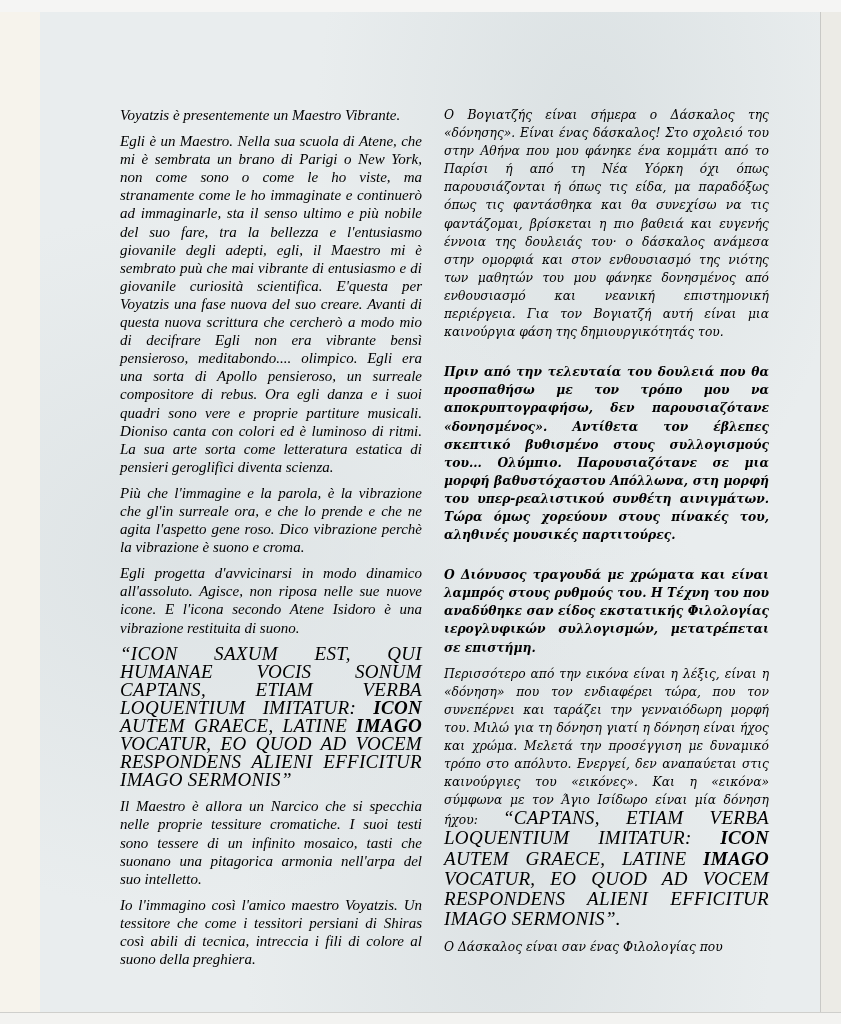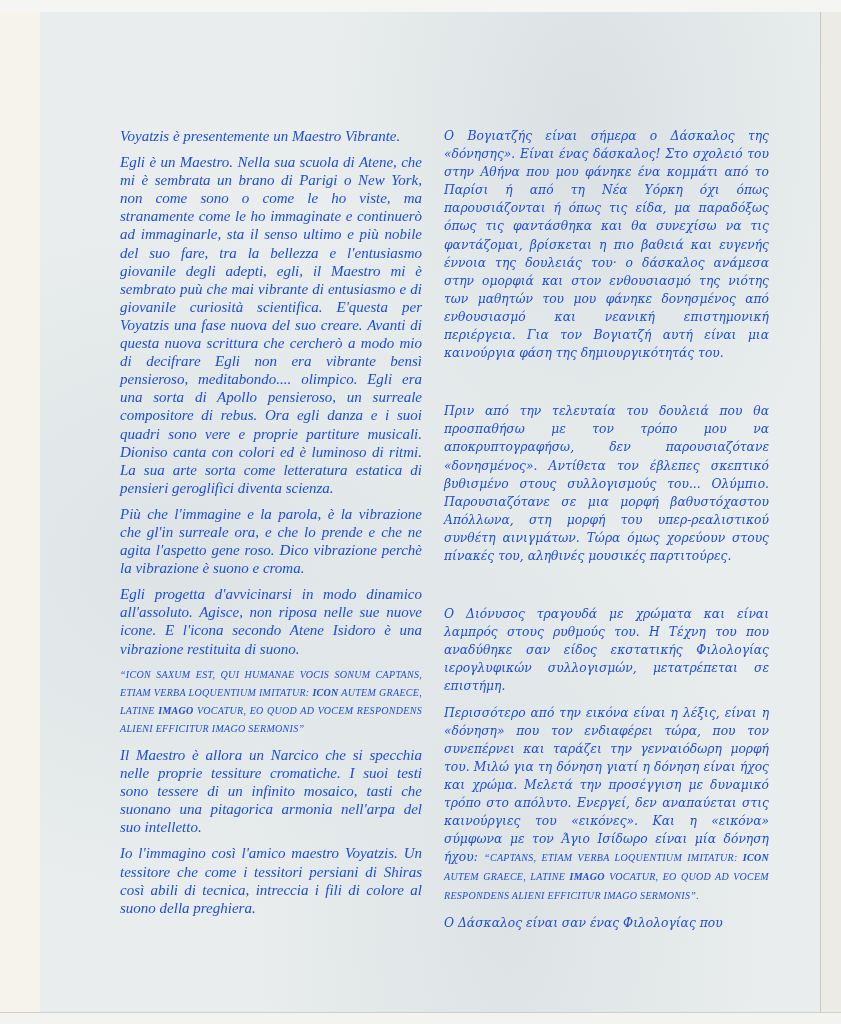--- a/index.html
+++ b/index.html
@@ -33,31 +33,31 @@
       position: absolute; left: 820px; top: 12px; width: 21px; height: 1000px;
       background: #ecebe6;
       border-left: 1px solid #c9c9c6;
     }
     .page-bottom {
       position: absolute; left: 0; top: 1012px; width: 841px; height: 12px;
       background: #f3f3f1;
       border-top: 1px solid #cfcfcc;
     }
     .col {
-      position: absolute; top: 127px;
-      color: #1d4ed8;
+      position: absolute; top: 106px;
+      color: #000000;
       font-style: italic;
       font-size: 12.6px;
       line-height: 18.1px;
     }
     .col-it { left: 120px; width: 302px; font-family: "Liberation Serif", serif; font-size: 15px; line-height: 18.1px; }
     .col-gr { left: 444px; width: 325px; font-family: "DejaVu Serif", serif; font-size: 12.3px; line-height: 18.1px; }
     .col p { margin: 0 0 8px 0; text-align: justify; }
-    .col p.gap { margin-top: 40px; }
-    .quote { font-family: "Liberation Serif", serif; font-size: 10px; line-height: 18.1px; letter-spacing: 0.3px; }
+    .col p.gap { margin-top: 22px; font-weight: bold; }
+    .quote { font-family: "Liberation Serif", serif; font-size: 19px; line-height: 18.1px; letter-spacing: 0.3px; }
     .quote b { font-style: italic; font-weight: bold; }
   </style>
 </head>
 <body>
 
 <div class="page-top"></div>
 <div class="page-left-margin"></div>
 <div class="page">
   <div class="bg-art"></div>
 </div>

